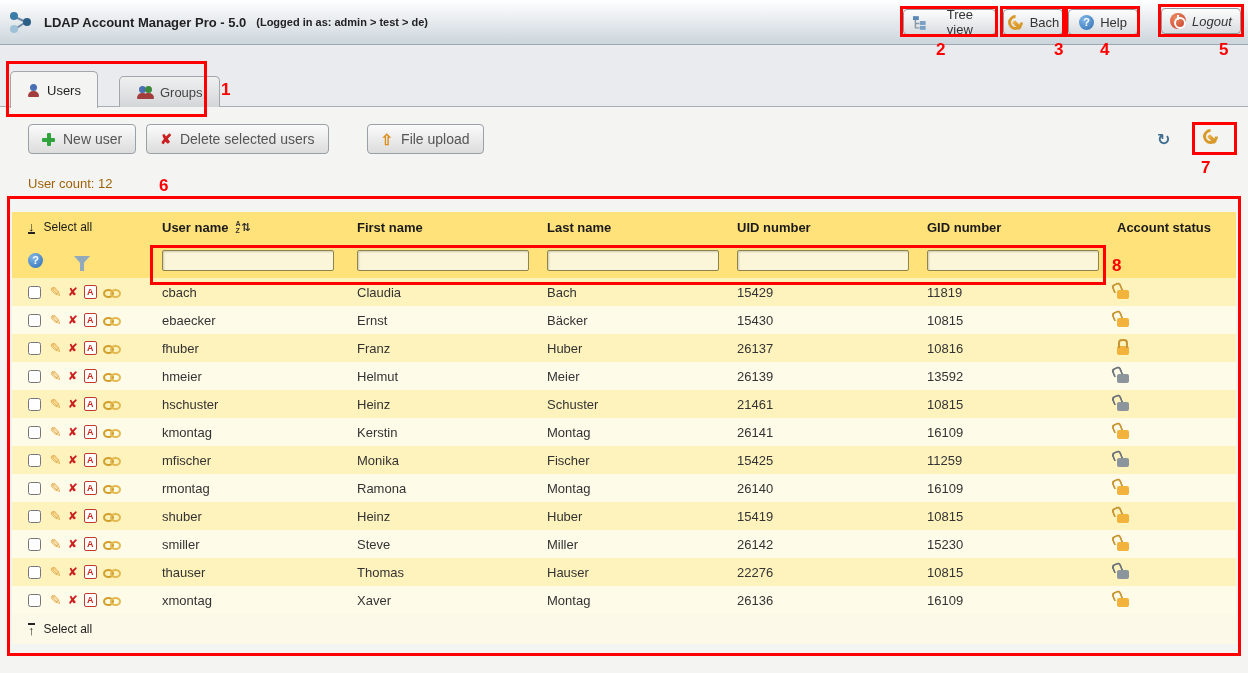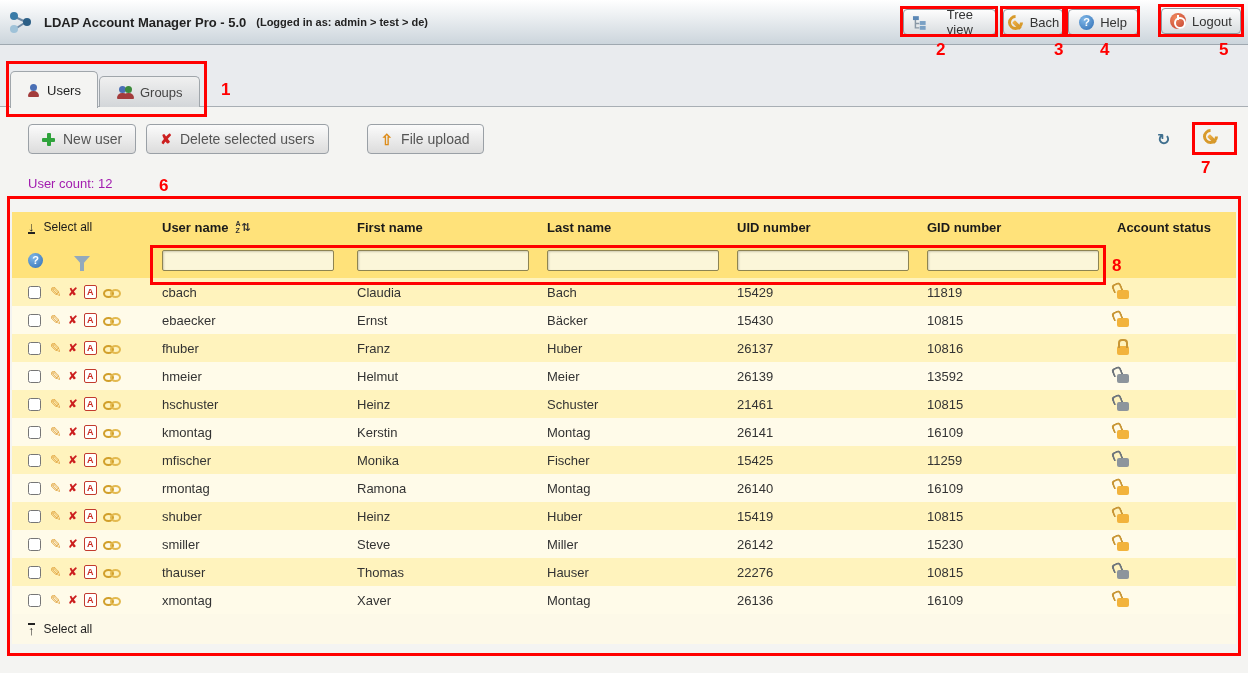--- a/index.html
+++ b/index.html
@@ -13,21 +13,21 @@
   .header-left { display:flex; align-items:center; height:100%; padding-left:8px; gap:10px; }
   .app-title { font-weight:bold; font-size:13px; color:#222; }
   .login-info { font-weight:bold; font-size:11px; color:#222;text-align:center; }
 
   .hbtn { position:absolute; height:26px; display:flex; align-items:center; justify-content:center;
     gap:6px; padding:0 8px; border:1px solid #8f989f; border-radius:4px; cursor:pointer;
     background:linear-gradient(#fdfdfd,#d9dde0); font-size:13px; color:#333; }
   .btn-tree   { left:903px;  top:9px; width:93px; }
   .btn-tools  { left:1003px; top:9px; width:60px; }
   .btn-help   { left:1068px; top:9px; width:70px; }
-  .btn-logout { left:1161px; top:8px; width:80px; }
+  .btn-logout { left:1161px; top:8px; width:80px;font-style:italic; }
 
   
   .help-circle { width:15px; height:15px; border-radius:50%; flex:0 0 auto;
     background:radial-gradient(circle at 35% 30%, #7fb7e8, #2f6db3);
     color:#fff; font-weight:bold; font-size:11px; display:inline-flex;
     align-items:center; justify-content:center; }
   .logout-icon { width:16px; height:16px; border-radius:50%; position:relative; flex:0 0 auto;
     background:radial-gradient(circle at 35% 30%, #f08a5f, #c0392b); }
   .logout-icon::before { content:""; position:absolute; left:4px; top:4px; width:8px; height:8px;
     border:2px solid #fff; border-radius:50%; }
@@ -35,21 +35,21 @@
   .wrench { position:relative; width:17px; height:17px; display:inline-block; flex:0 0 auto; }
   .wrench::before { content:""; position:absolute; left:8px; top:6px; width:4px; height:10px;
     background:linear-gradient(#f0b24a,#c98a1e); border-radius:1px; transform:rotate(-45deg); }
   .wrench::after { content:""; position:absolute; left:1px; top:1px; width:9px; height:9px;
     border-radius:50%; border:3px solid #d89a2b; border-top-color:transparent; transform:rotate(45deg); }
   .refresh-glyph { font-size:16px; font-weight:bold; color:#41708f; }
 
   
   .content-panel { position:absolute; top:106px; left:0; right:0; bottom:0;
     background:#f4f4f2; border-top:1px solid #a8aeb4; }
-  .tabs { position:absolute; left:10px; top:70px; height:37px; display:flex; gap:1px;
+  .tabs { position:absolute; left:10px; top:70px; height:37px; display:flex; gap:21px;
     align-items:flex-end; z-index:3; }
   .tab { display:flex; align-items:center; gap:7px; padding:0 16px; height:31px;
     border:1px solid #a0a6ab; border-bottom:none; border-radius:5px 5px 0 0; cursor:pointer;
     background:linear-gradient(#f0f0f0,#d3d6d9); color:#444; }
   .tab.active { background:#f4f4f2; height:37px; margin-bottom:-1px; z-index:4; color:#222; }
   .person { position:relative; width:13px; height:13px; display:inline-block; }
   .person::before { content:""; position:absolute; top:0; left:3px; width:7px; height:7px;
     border-radius:50%; background:#4a6fb5; }
   .person::after { content:""; position:absolute; bottom:0; left:1px; width:11px; height:6px;
     border-radius:5px 5px 1px 1px; background:#a33c3c; }
@@ -68,21 +68,21 @@
   .plus-icon::before { content:""; position:absolute; left:0; top:5px; width:13px; height:4px;
     background:#2fa33c; border-radius:1px; }
   .plus-icon::after { content:""; position:absolute; left:5px; top:0; width:4px; height:13px;
     background:#2fa33c; border-radius:1px; }
   .red-x { color:#cc1f1f; font-weight:bold; font-size:14px; line-height:1; }
   .upload-arrow { color:#dd8c1a; font-weight:bold; font-size:15px; line-height:1; }
   .side-icons { position:absolute; top:130px; }
   .icon-refresh { left:1157px; cursor:pointer; }
   .icon-wrench-main { position:absolute; left:1202px; top:128px; cursor:pointer; }
 
-  .user-count { position:absolute; left:28px; top:176px; font-size:13px; color:#a21caf; }
+  .user-count { position:absolute; left:28px; top:176px; font-size:13px; color:#a16207; }
 
   
   .table-wrap { position:absolute; left:12px; top:212px; width:1224px; }
   .thead, .tfilter, .trow { display:grid;
     grid-template-columns:138px 195px 190px 190px 190px 190px 1fr; align-items:center; }
   .thead { background:#ffe27a; height:30px; font-weight:bold; font-size:13px; color:#1a1a1a; }
   .tfilter { background:#ffe27a; height:36px; }
   .trow { height:28px; font-size:13px; color:#333; cursor:pointer; }
   .trow.odd  { background:#fff3bd; }
   .trow.even { background:#fffbe9; }

